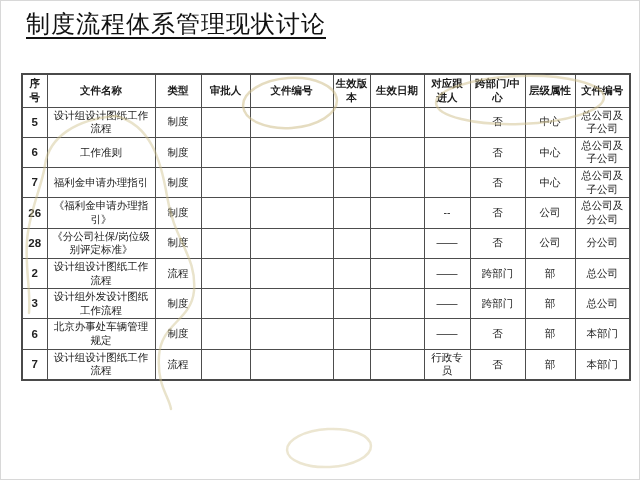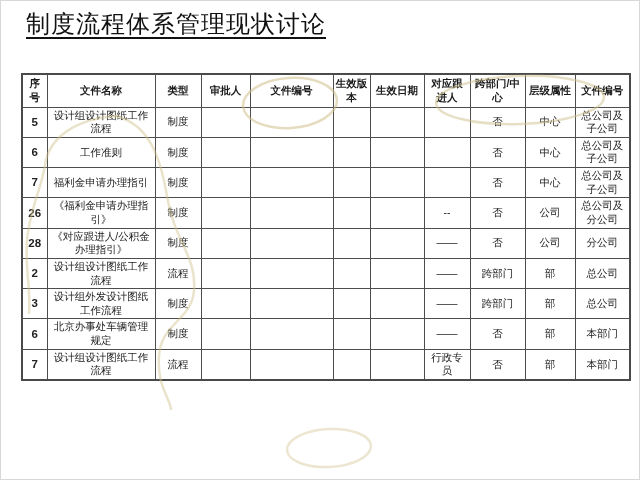--- a/index.html
+++ b/index.html
@@ -146,21 +146,21 @@
           <td></td>
           <td></td>
           <td></td>
           <td>--</td>
           <td>否</td>
           <td>公司</td>
           <td>总公司及分公司</td>
         </tr>
         <tr>
           <td class="serial">28</td>
-          <td>《对应跟进人/公积金办理指引》</td>
+          <td>《分公司社保/岗位级别评定标准》</td>
           <td>制度</td>
           <td></td>
           <td></td>
           <td></td>
           <td></td>
           <td>——</td>
           <td>否</td>
           <td>公司</td>
           <td>分公司</td>
         </tr>

